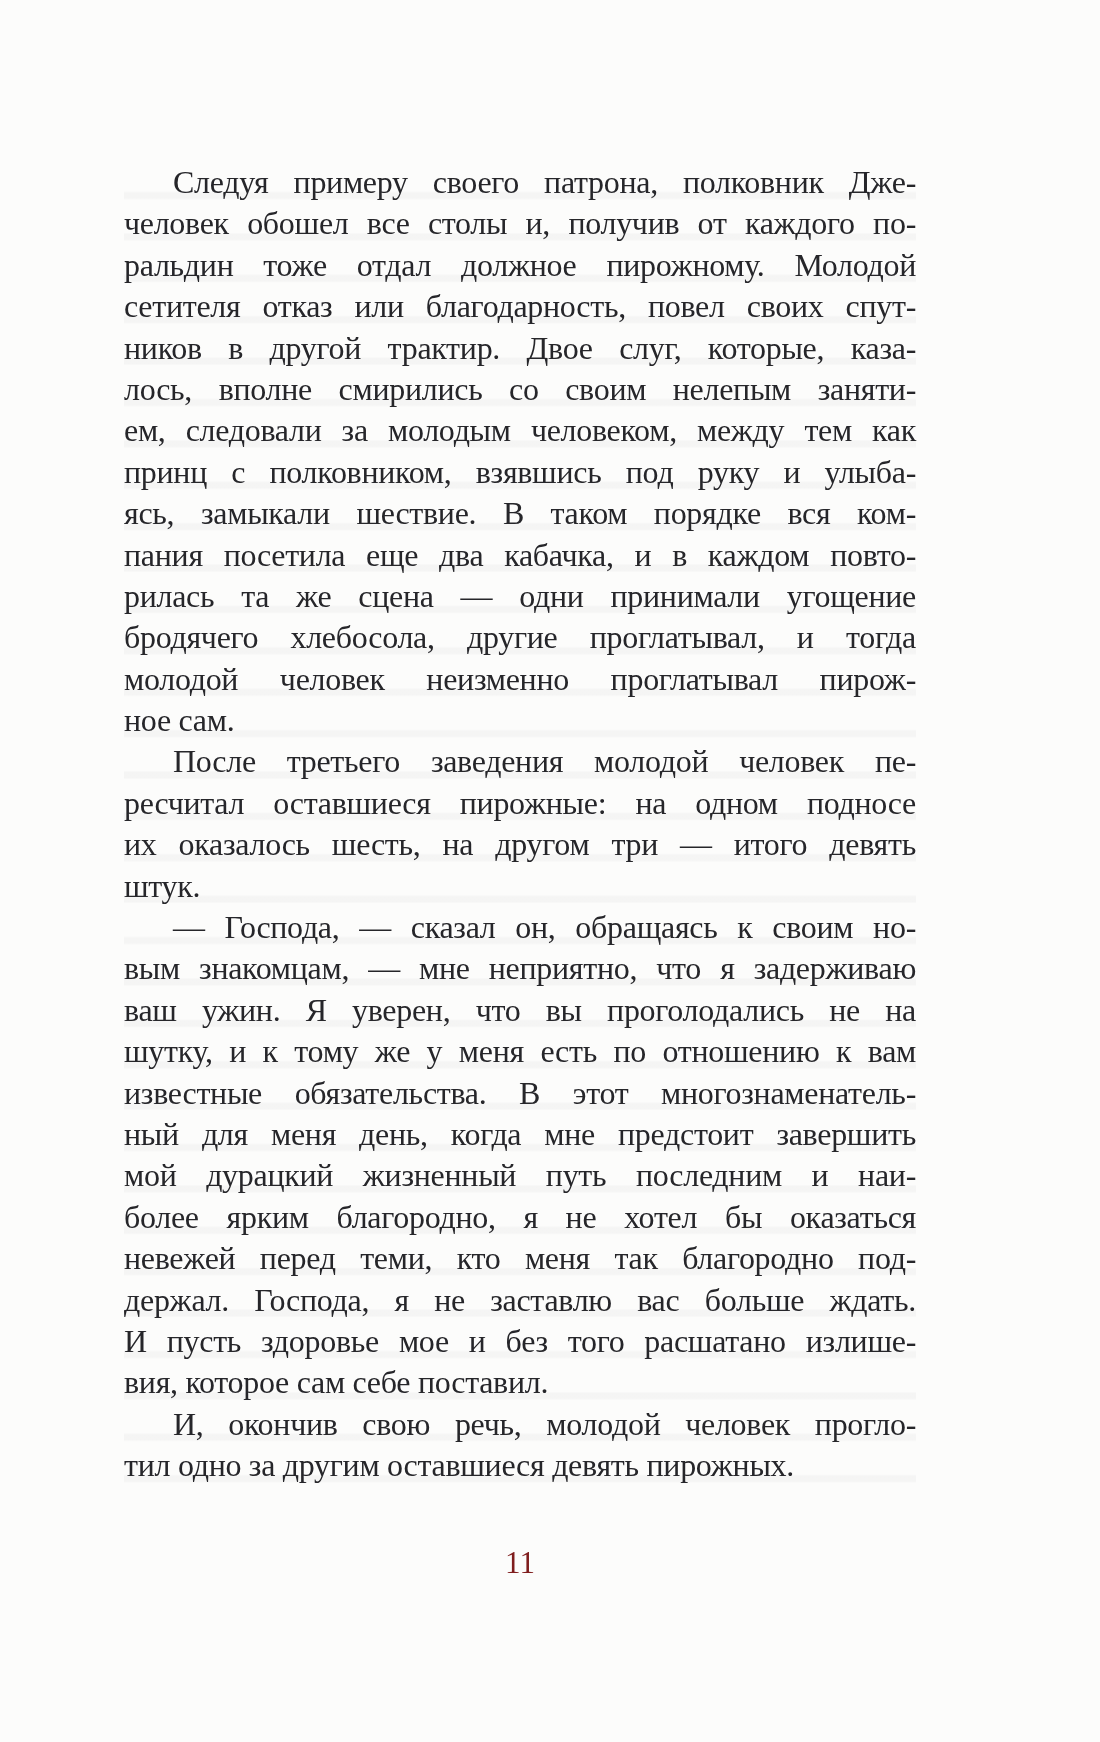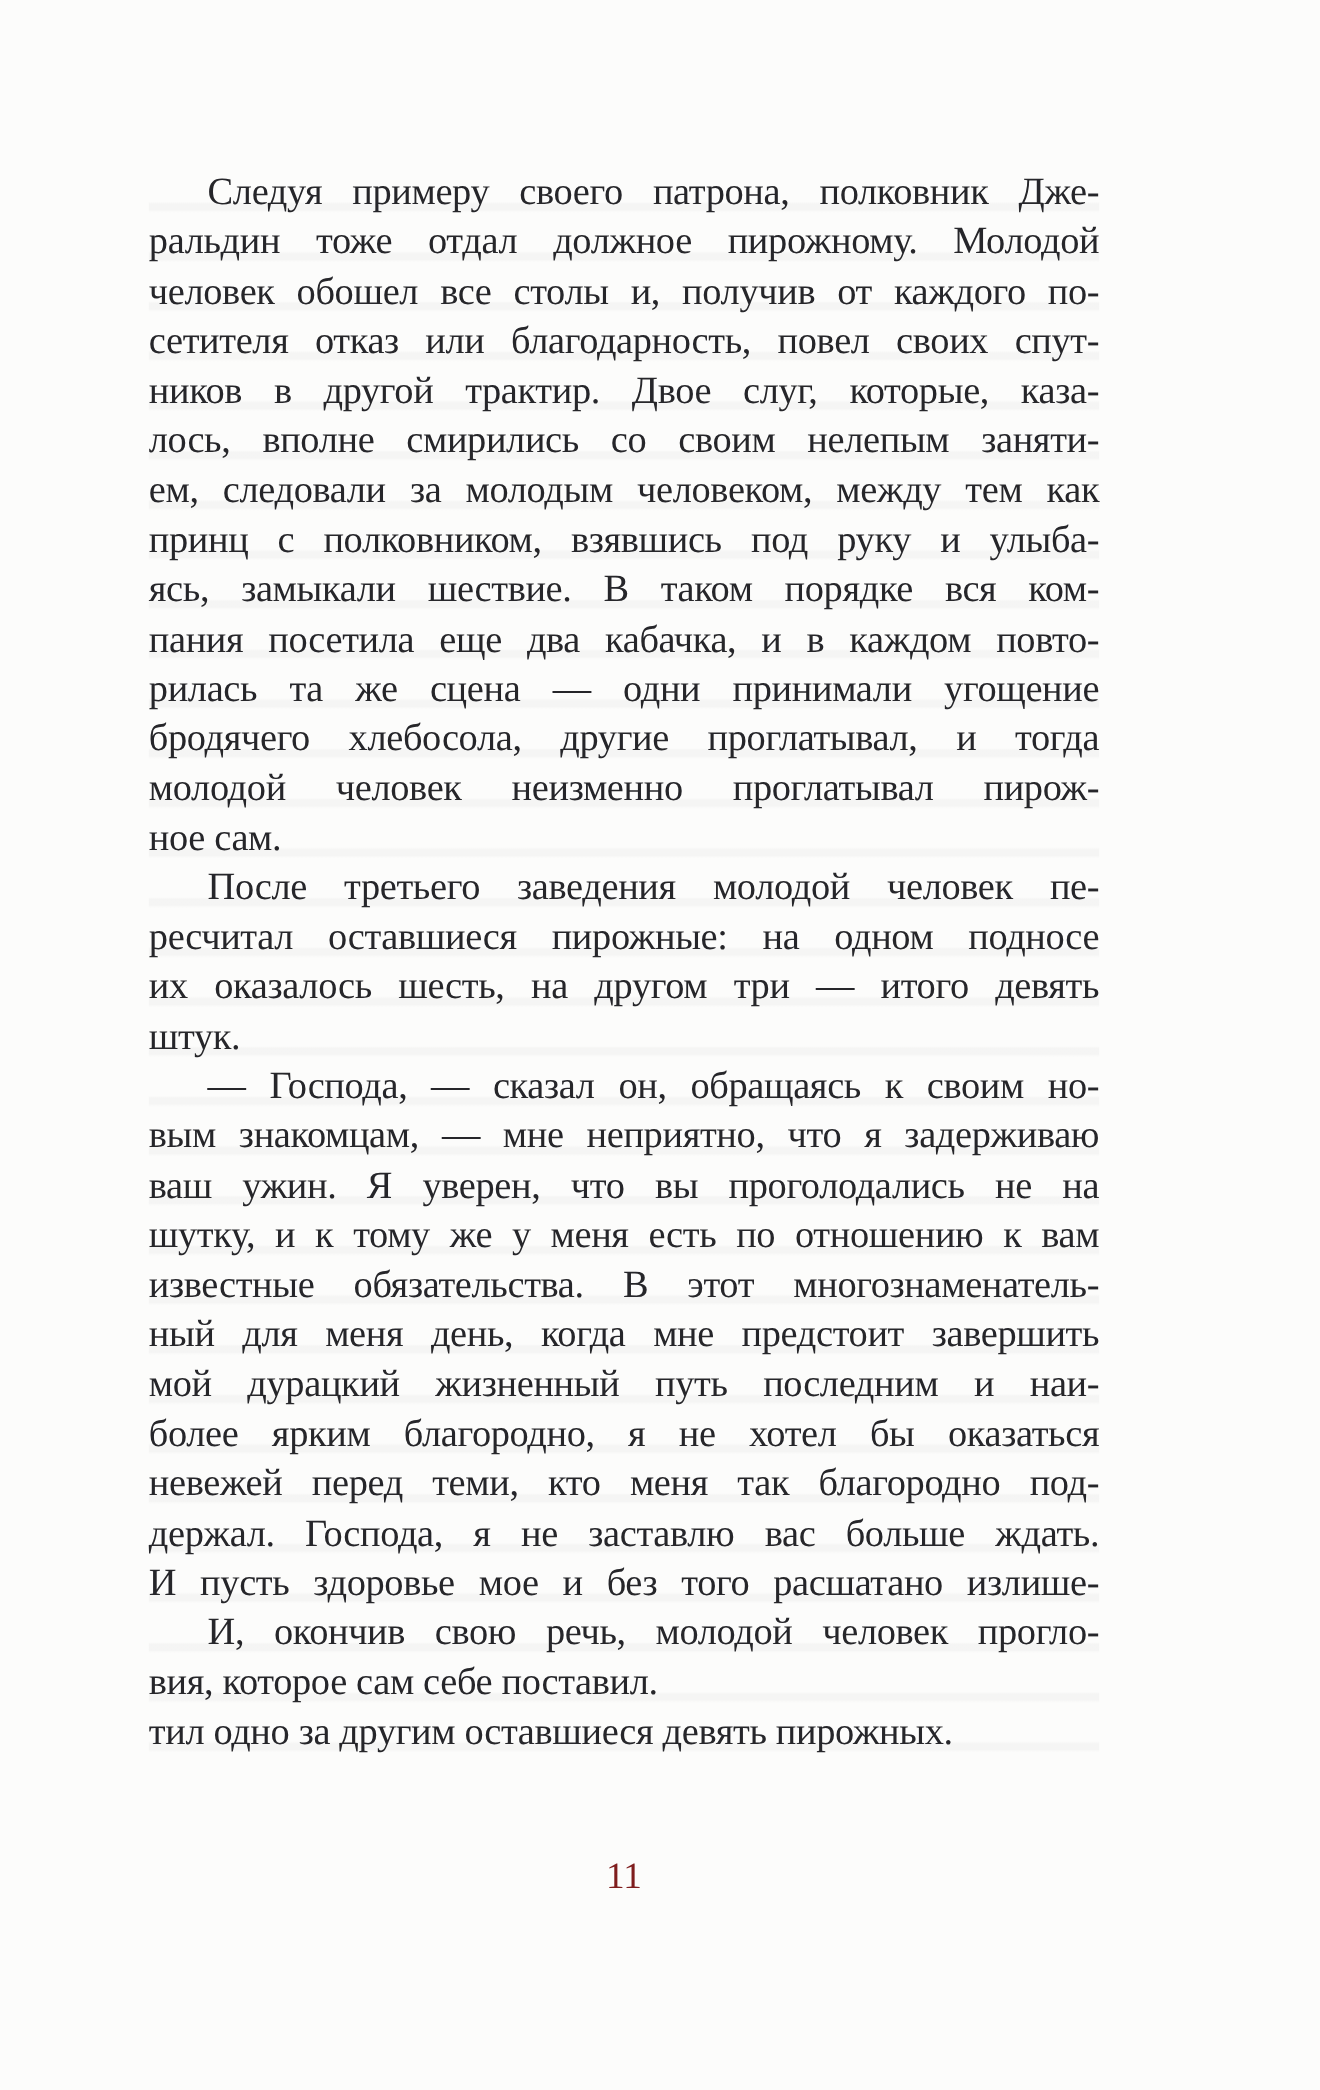--- a/index.html
+++ b/index.html
@@ -15,21 +15,21 @@
   }
   .book-page {
     position: relative;
     width: 1100px;
     height: 1742px;
     background: #fcfcfb;
   }
   .page-text {
     position: absolute;
     left: 124px;
-    top: 139px;
+    top: 162px;
     width: 792px;
     font-size: 32px;
     line-height: 41.4px;
     letter-spacing: -0.3px;
     color: #26262a;
     
     background-image: linear-gradient(
       180deg,
       rgba(0,0,0,0) 0px,
       rgba(0,0,0,0) 29px,
@@ -63,22 +63,22 @@
     line-height: 41px;
     color: #7f1d1d;
   }
 </style>
 </head>
 <body>
 
 <div class="book-page" style="background: rgb(252, 252, 251);">
   <div class="page-text" style="color: rgb(38, 38, 42);">
       <div class="line first">Следуя примеру своего патрона, полковник Дже-</div>
+      <div class="line">человек обошел все столы и, получив от каждого по-</div>
       <div class="line">ральдин тоже отдал должное пирожному. Молодой</div>
-      <div class="line">человек обошел все столы и, получив от каждого по-</div>
       <div class="line">сетителя отказ или благодарность, повел своих спут-</div>
       <div class="line">ников в другой трактир. Двое слуг, которые, каза-</div>
       <div class="line">лось, вполне смирились со своим нелепым заняти-</div>
       <div class="line">ем, следовали за молодым человеком, между тем как</div>
       <div class="line">принц с полковником, взявшись под руку и улыба-</div>
       <div class="line">ясь, замыкали шествие. В таком порядке вся ком-</div>
       <div class="line">пания посетила еще два кабачка, и в каждом повто-</div>
       <div class="line">рилась та же сцена — одни принимали угощение</div>
       <div class="line">бродячего хлебосола, другие проглатывал, и тогда</div>
       <div class="line">молодой человек неизменно проглатывал пирож-</div>
@@ -91,18 +91,18 @@
       <div class="line">вым знакомцам, — мне неприятно, что я задерживаю</div>
       <div class="line">ваш ужин. Я уверен, что вы проголодались не на</div>
       <div class="line">шутку, и к тому же у меня есть по отношению к вам</div>
       <div class="line">известные обязательства. В этот многознаменатель-</div>
       <div class="line">ный для меня день, когда мне предстоит завершить</div>
       <div class="line">мой дурацкий жизненный путь последним и наи-</div>
       <div class="line">более ярким благородно, я не хотел бы оказаться</div>
       <div class="line">невежей перед теми, кто меня так благородно под-</div>
       <div class="line">держал. Господа, я не заставлю вас больше ждать.</div>
       <div class="line">И пусть здоровье мое и без того расшатано излише-</div>
+      <div class="line last">вия, которое сам себе поставил.</div>
       <div class="line first">И, окончив свою речь, молодой человек прогло-</div>
-      <div class="line last">вия, которое сам себе поставил.</div>
       <div class="line last">тил одно за другим оставшиеся девять пирожных.</div>
     </div>
   <div class="page-number">11</div>
 </div>
 
 </body></html>

